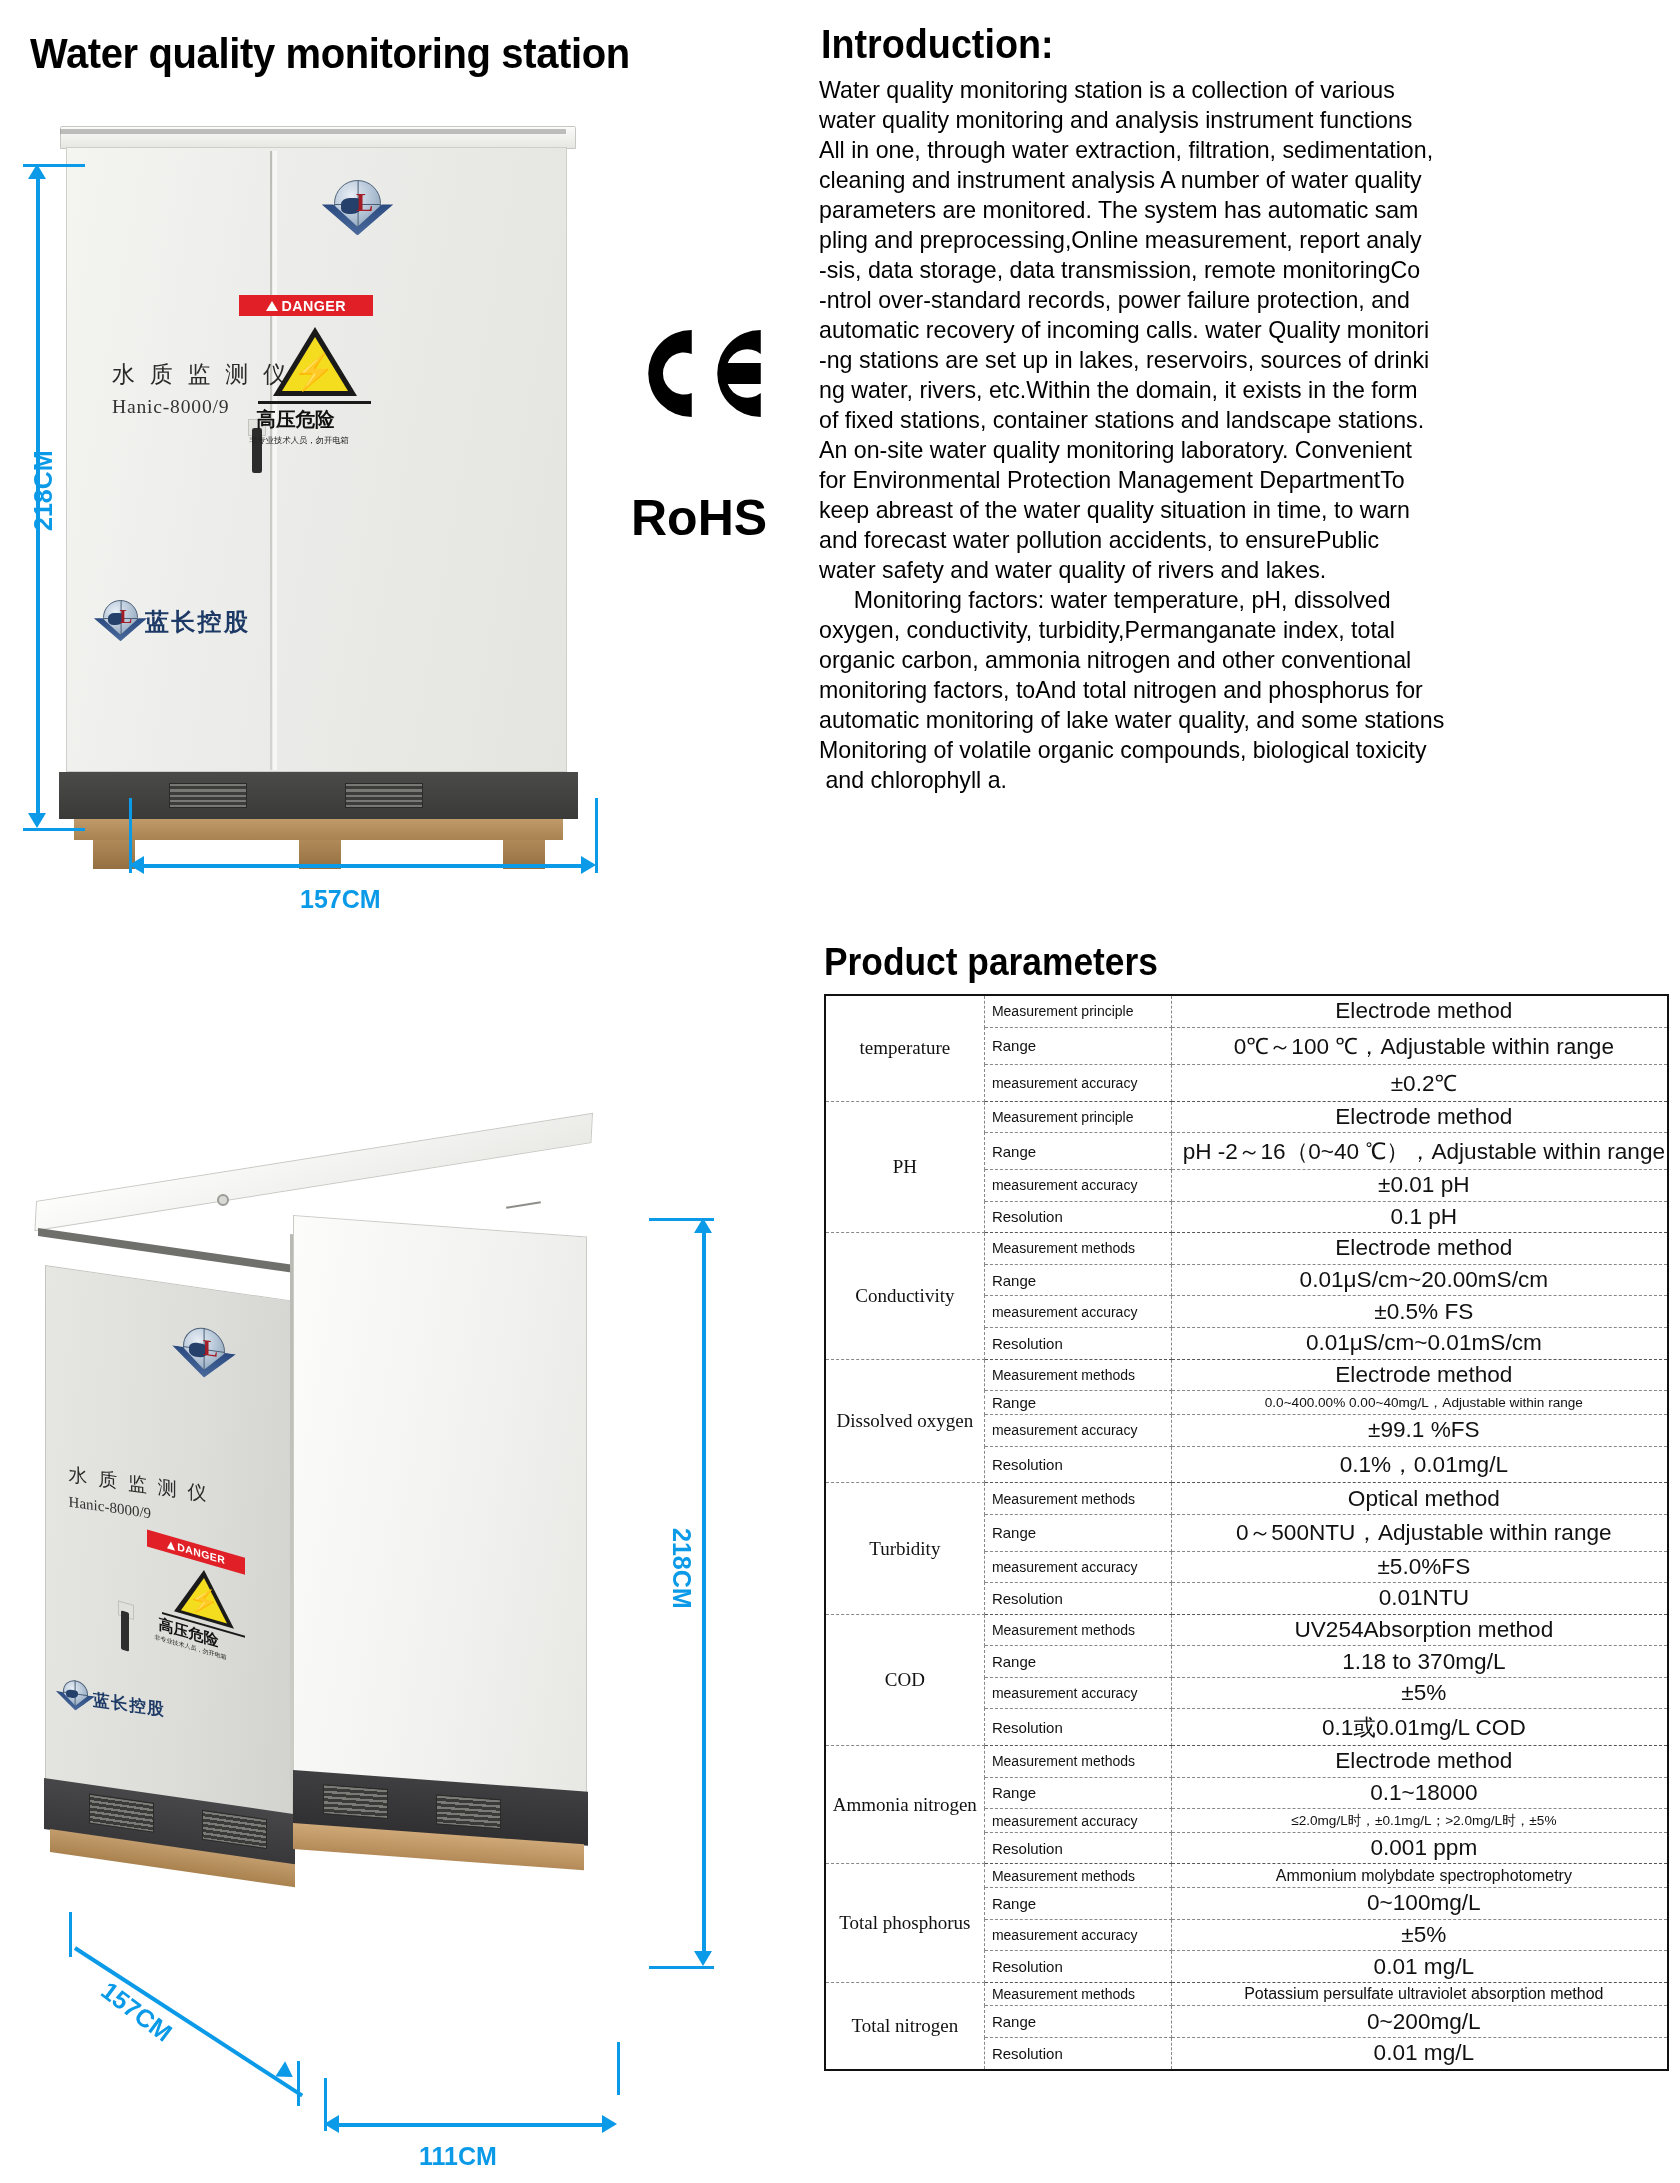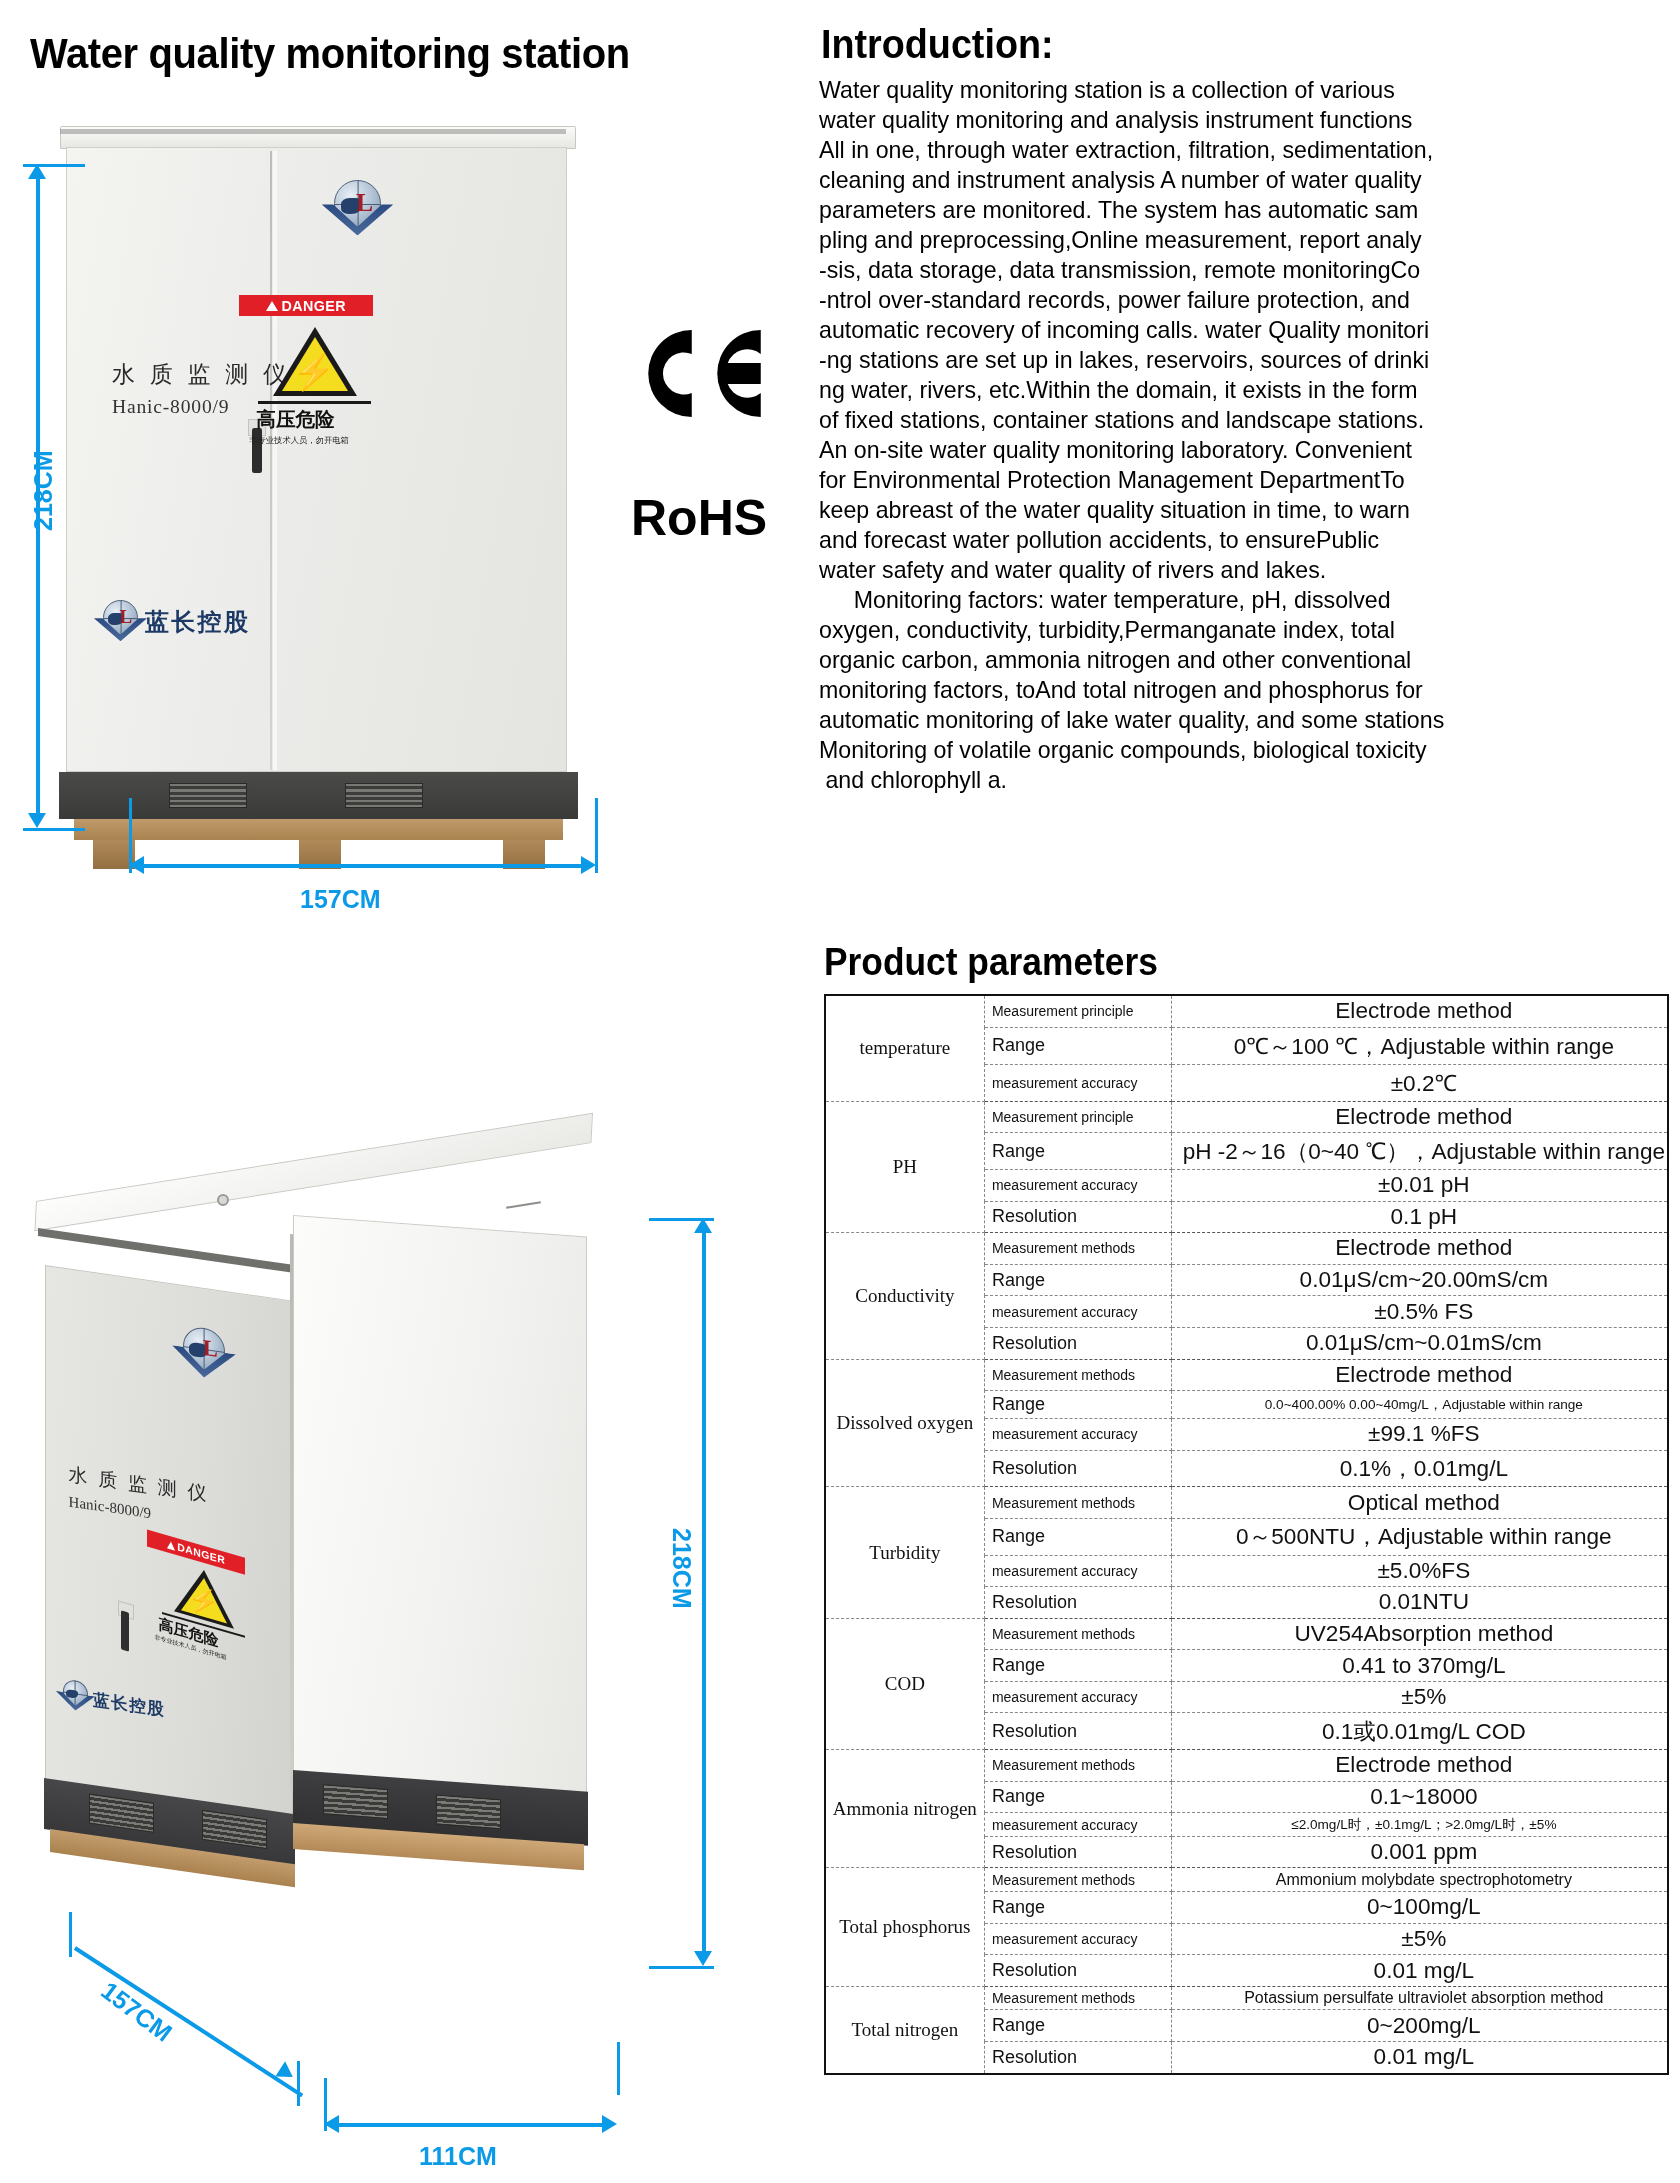--- a/index.html
+++ b/index.html
@@ -293,21 +293,21 @@
   .spec-table td { vertical-align: middle; padding: 0; }
   .spec-table td.cat {
     width: 160px; text-align: center;
     font-size: 19px; color: #111;
     border-right: 0.8px dashed #888;
     border-bottom: 0.8px dashed #888;
     font-family: "Liberation Serif", serif;
   }
   .spec-table td.lbl {
     width: 187px;
-    font-size: 18px; color: #111;
+    font-size: 15px; color: #111;
     padding: 3px 0 3px 6.8px;
     border-right: 0.8px dashed #888;
     border-bottom: 0.8px dashed #888;
     white-space: nowrap;
     transform-origin: left center;
   }
   .spec-table td.val {
     font-size: 22.6px; color: #111;
     padding: 2.3px 0 2.3px 9px;
     border-bottom: 0.8px dashed #888;
@@ -618,21 +618,21 @@
             <td class="lbl">Resolution</td>
             <td class="val">0.01NTU</td>
           </tr>
           <tr>
             <td class="cat" rowspan="4">COD</td>
             <td class="lbl" style="font-size: 14px;">Measurement methods</td>
             <td class="val">UV254Absorption method</td>
           </tr>
           <tr>
             <td class="lbl">Range</td>
-            <td class="val">0.41 to 370mg/L</td>
+            <td class="val">1.18 to 370mg/L</td>
           </tr>
           <tr>
             <td class="lbl" style="font-size: 14px;">measurement accuracy</td>
             <td class="val">±5%</td>
           </tr>
           <tr class="group-end">
             <td class="lbl">Resolution</td>
             <td class="val">0.1或0.01mg/L COD</td>
           </tr>
           <tr>

